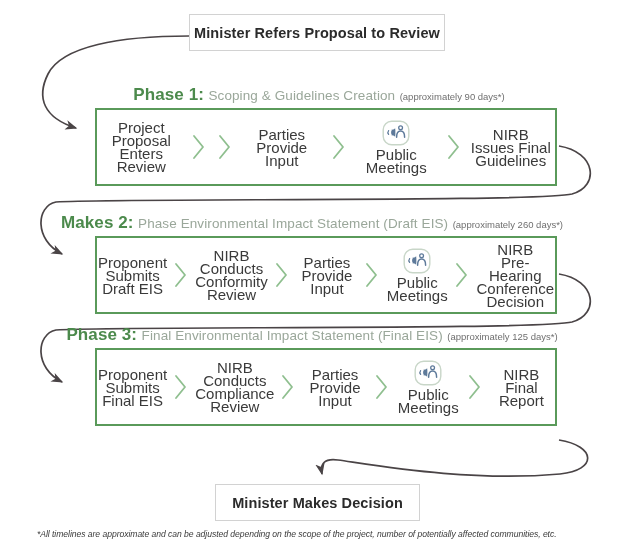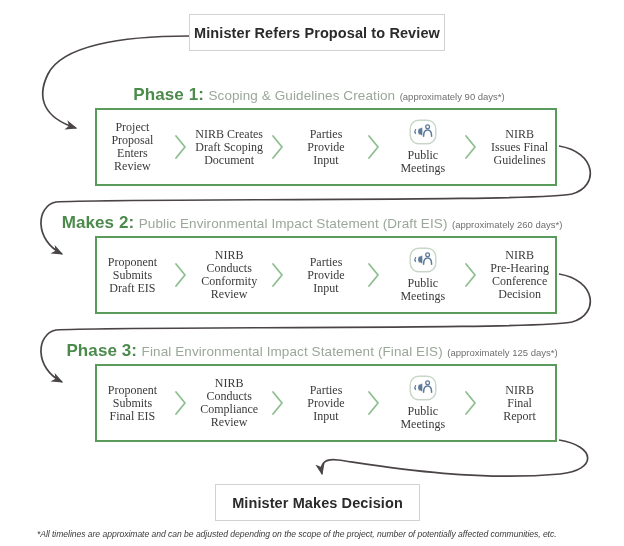--- a/index.html
+++ b/index.html
@@ -59,21 +59,21 @@
   }
 
   
   .phase {
     position: absolute;
     left: 0;
     width: 624px;
   }
   #phase-1 { top: 84px; padding-left: 7px; }
   #phase-2 { top: 212px; }
-  #phase-3 { top: 340px; }
+  #phase-3 { top: 324px; }
 
   .phase-heading {
     text-align: center;
     white-space: nowrap;
     height: 22px;
     line-height: 22px;
   }
   .phase-num {
     font-size: 17px;
     font-weight: bold;
@@ -106,26 +106,25 @@
   #phase-1 .phase-box { top: 24px; }
   #phase-2 .phase-box { top: 24px; }
   #phase-3 .phase-box { top: 24px; }
 
   .step {
     flex: 1 1 0;
     display: flex;
     flex-direction: column;
     align-items: center;
     text-align: center;
-    font-size: 12px;
+    font-size: 15px;
     line-height: 13px;
     color: #3a3a3a;
     padding: 0 1px;
     box-sizing: border-box;
-    font-family: Liberation Serif, serif;
   }
   .step-label { white-space: pre-line; }
   .step.has-icon { position: relative; }
 
   .chev {
     flex: 0 0 26px;
     display: flex;
     align-items: center;
     justify-content: center;
   }
@@ -187,25 +186,20 @@
       <div class="step">
         <span class="step-label">Project
 Proposal
 Enters Review</span>
       </div>
       <div class="chev">
         <svg width="14" height="26" viewBox="0 0 14 26">
             <path d="M2,2 L11,13 L2,24" fill="none" stroke="#8fbf8f" stroke-width="1.8" stroke-linecap="round" stroke-linejoin="round"></path>
           </svg>
       </div>
-      <div class="step">
-        <span class="step-label">NIRB Creates
-Draft Scoping
-Document</span>
-      </div>
       <div class="chev">
         <svg width="14" height="26" viewBox="0 0 14 26">
             <path d="M2,2 L11,13 L2,24" fill="none" stroke="#8fbf8f" stroke-width="1.8" stroke-linecap="round" stroke-linejoin="round"></path>
           </svg>
       </div>
       <div class="step">
         <span class="step-label">Parties
 Provide
 Input</span>
       </div>
@@ -237,21 +231,21 @@
         <span class="step-label">NIRB
 Issues Final
 Guidelines</span>
       </div>
     </div>
   </div>
 
   <div class="phase" id="phase-2">
     <div class="phase-heading">
       <span class="phase-num">Makes 2:</span>
-      <span class="phase-title">Public Environmental Impact Statement (Draft EIS)</span>
+      <span class="phase-title">Phase Environmental Impact Statement (Draft EIS)</span>
       <span class="phase-days">(approximately 260 days*)</span>
     </div>
     <div class="phase-box">
       <div class="step">
         <span class="step-label">Proponent
 Submits
 Draft EIS</span>
       </div>
       <div class="chev">
         <svg width="14" height="26" viewBox="0 0 14 26">

